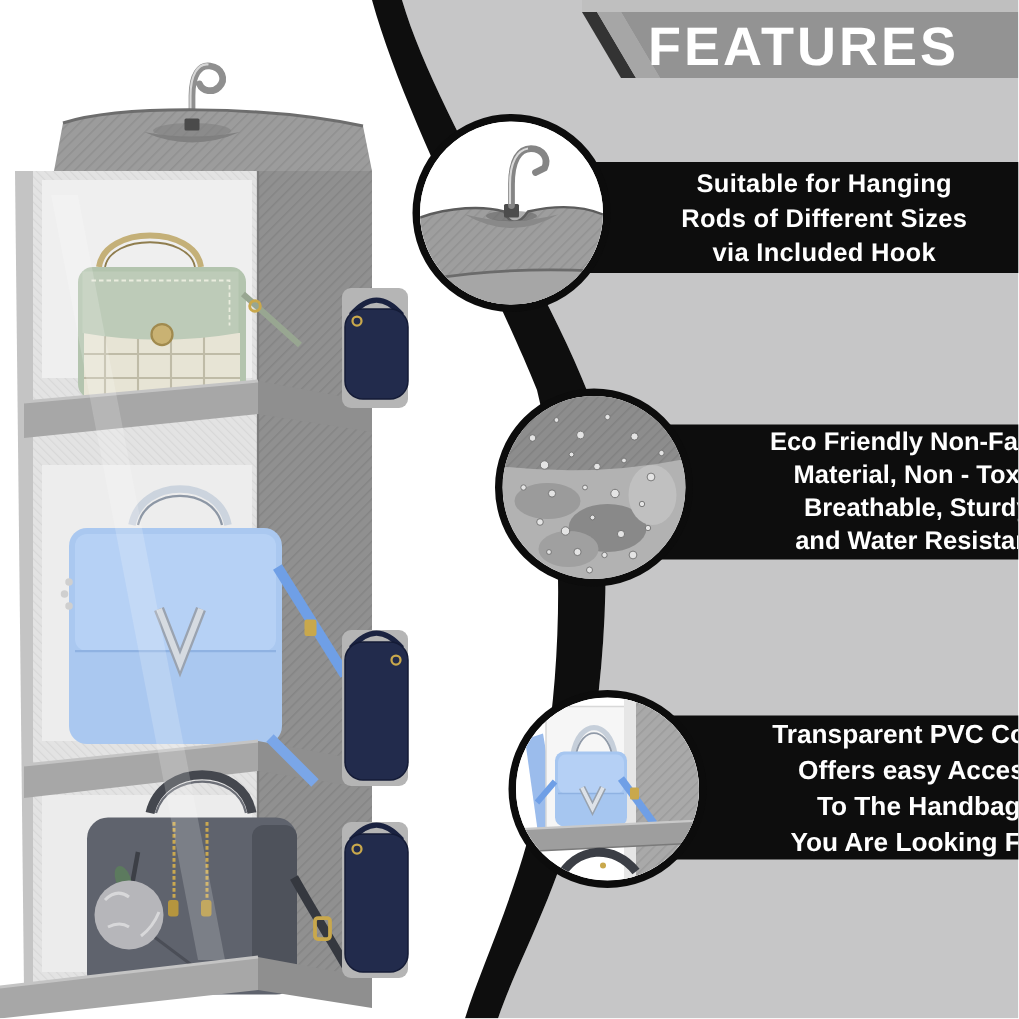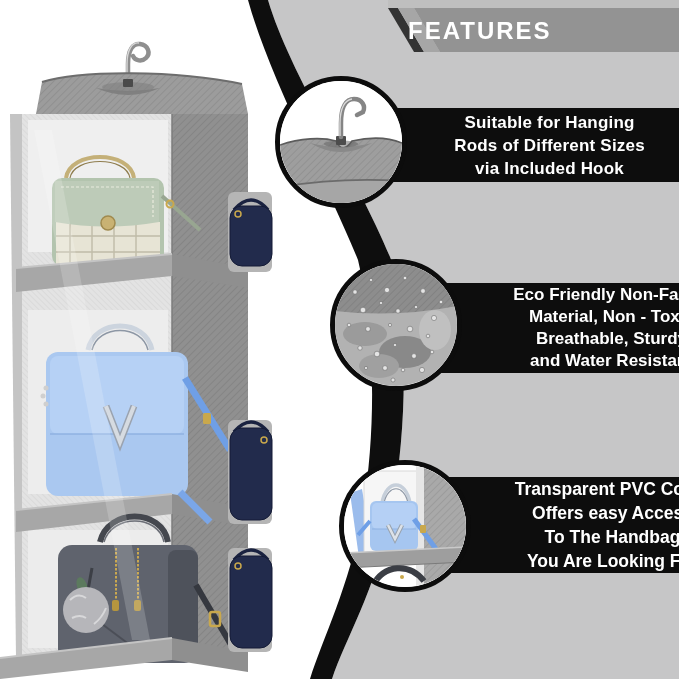--- a/index.html
+++ b/index.html
@@ -15,22 +15,22 @@
         font-size:17px;line-height:23px;letter-spacing:.2px;}
   .bar2{left:398px;top:283px;width:281px;height:90px;padding-left:73px;
         font-size:17px;line-height:22px;}
   .bar3{left:408px;top:477px;width:271px;height:96px;padding-left:69px;
         font-size:17.5px;line-height:24px;}
   .callout{position:absolute;z-index:3;width:122px;height:122px;border:5px solid #0c0c0c;
            border-radius:50%;overflow:hidden;background:#fff;box-sizing:content-box;}
   .c1{left:275px;top:76px;}
   .c2{left:330px;top:259px;}
   .c3{left:339px;top:460px;}
-  .features-title{position:absolute;z-index:4;left:408px;top:8px;height:44px;
-        line-height:45px;color:#ffffff;font-weight:bold;font-size:24px;
+  .features-title{position:absolute;z-index:4;left:432px;top:8px;height:44px;
+        line-height:45px;color:#ffffff;font-weight:bold;font-size:36px;
         letter-spacing:2px;white-space:nowrap;}
 </style>
 </head>
 <body>
 
 <div class="stage">
 
   <svg class="base" width="679" height="679" viewBox="0 0 679 679">
     <defs>
       <pattern id="hatch" width="5" height="5" patternUnits="userSpaceOnUse" patternTransform="rotate(45)">

